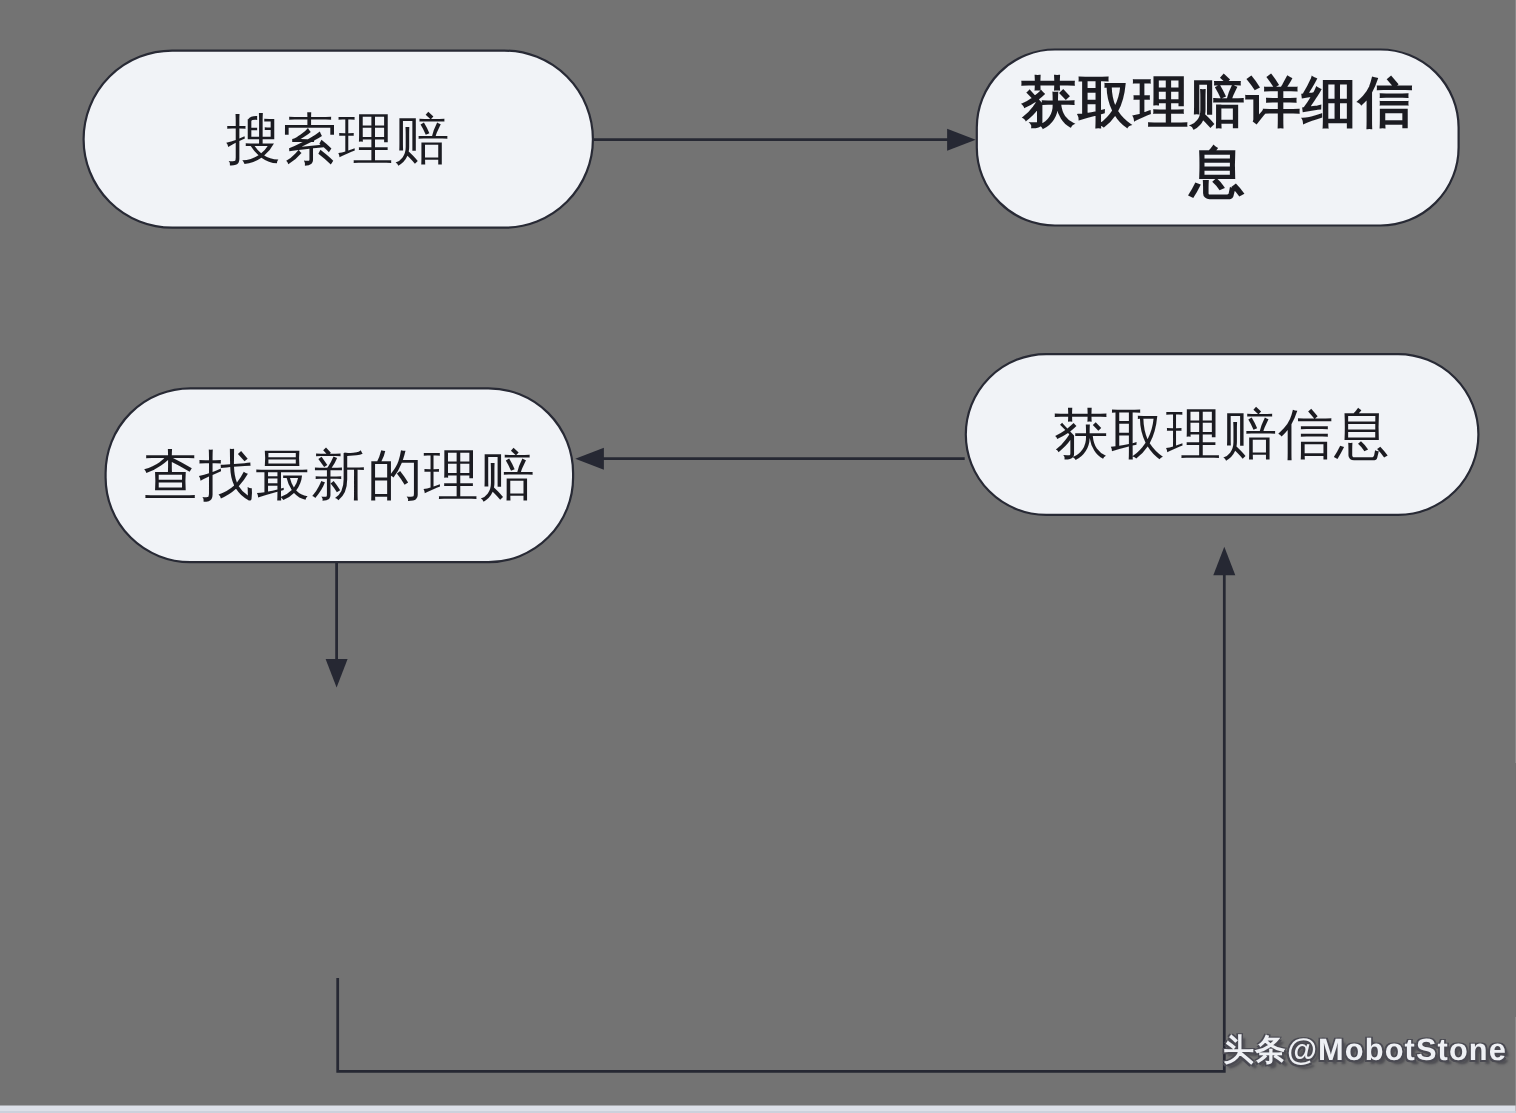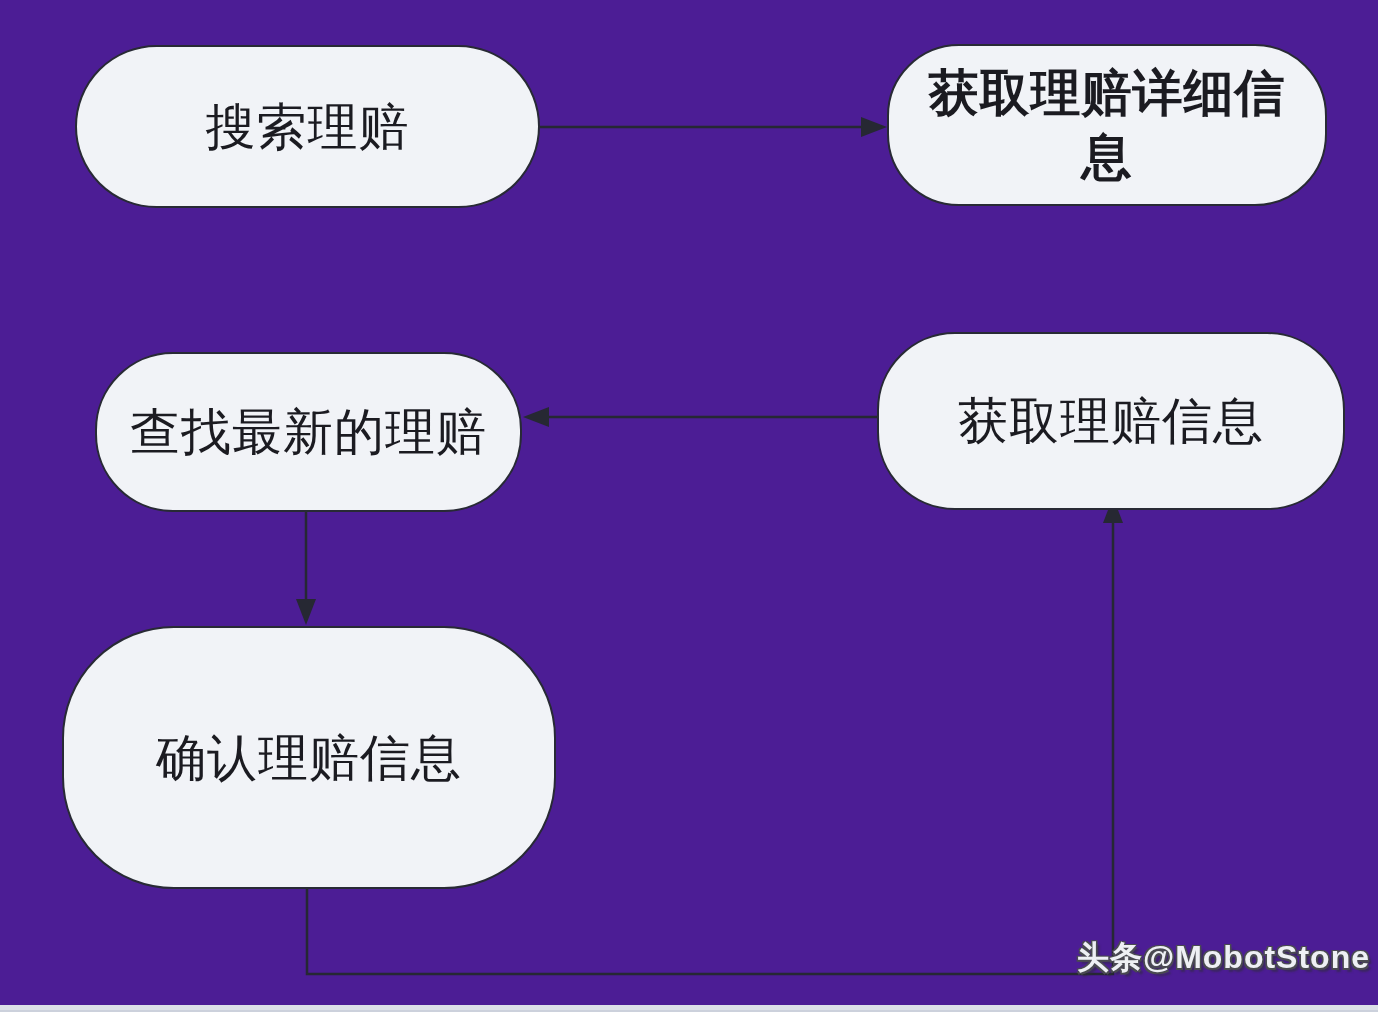--- a/index.html
+++ b/index.html
@@ -6,21 +6,21 @@
     margin: 0;
     padding: 0;
   }
   body {
     font-family: "Liberation Sans", "DejaVu Sans", sans-serif;
   }
   .canvas {
     position: relative;
     width: 1378px;
     height: 1012px;
-    background: #4c1d95;
+    background: #737373;
     overflow: hidden;
   }
   .connectors {
     position: absolute;
     left: 0;
     top: 0;
     width: 1378px;
     height: 1012px;
   }
   .node {
@@ -49,34 +49,34 @@
     padding: 0 30px;
     font-weight: bold;
   }
   .node-find-latest-claim {
     left: 95px; top: 336px;
     width: 427px; height: 160px;
     border-radius: 78px;
     margin-top: 16px;
   }
   .node-get-claim-info {
-    left: 877px; top: 332px;
-    width: 468px; height: 178px;
+    left: 877px; top: 321px;
+    width: 468px; height: 148px;
     border-radius: 78px;
   }
   .node-confirm-claim-info {
     left: 62px; top: 626px;
     width: 494px; height: 263px;
     border-radius: 112px;
   }
   .watermark {
     position: absolute;
     right: 8px;
     top: 936px;
-    font-size: 32px;
+    font-size: 28px;
     font-weight: bold;
     letter-spacing: 1px;
     color: #eef0f4;
     text-shadow:
       -1.5px -1.5px 0 #4a4a52,
        1.5px -1.5px 0 #4a4a52,
       -1.5px  1.5px 0 #4a4a52,
        1.5px  1.5px 0 #4a4a52,
        3.5px  3.5px 2px rgba(45,45,55,0.55);
     white-space: nowrap;
@@ -129,21 +129,18 @@
   </div>
 
   <div class="node node-find-latest-claim">
     <span>查找最新的理赔</span>
   </div>
 
   <div class="node node-get-claim-info">
     <span>获取理赔信息</span>
   </div>
 
-  <div class="node node-confirm-claim-info">
-    <span>确认理赔信息</span>
-  </div>
 
   <div class="watermark">头条@MobotStone</div>
 
   <div class="bottom-strip"></div>
 
 </div>
 
 </body></html>

